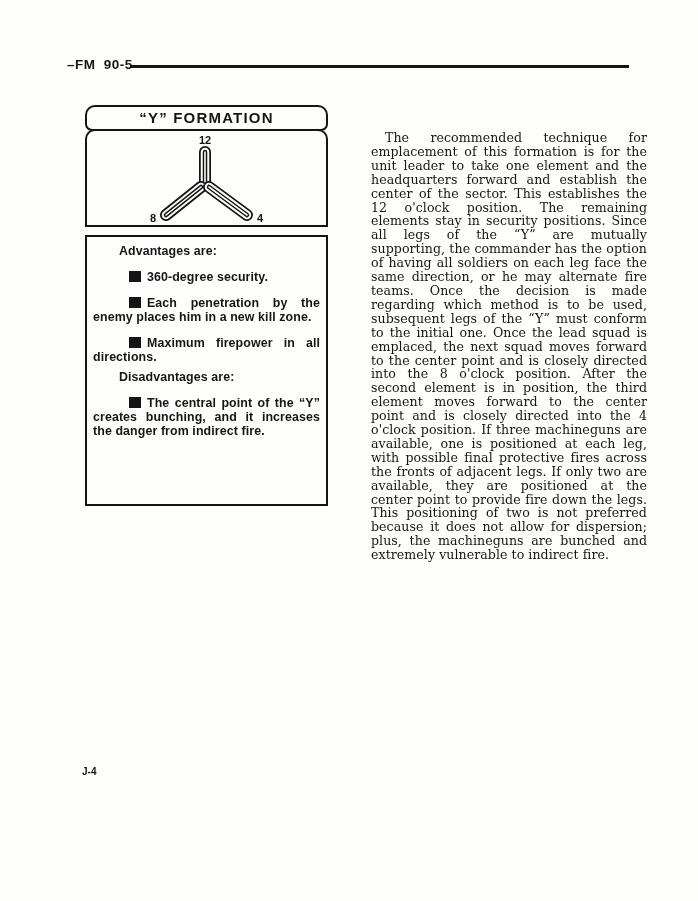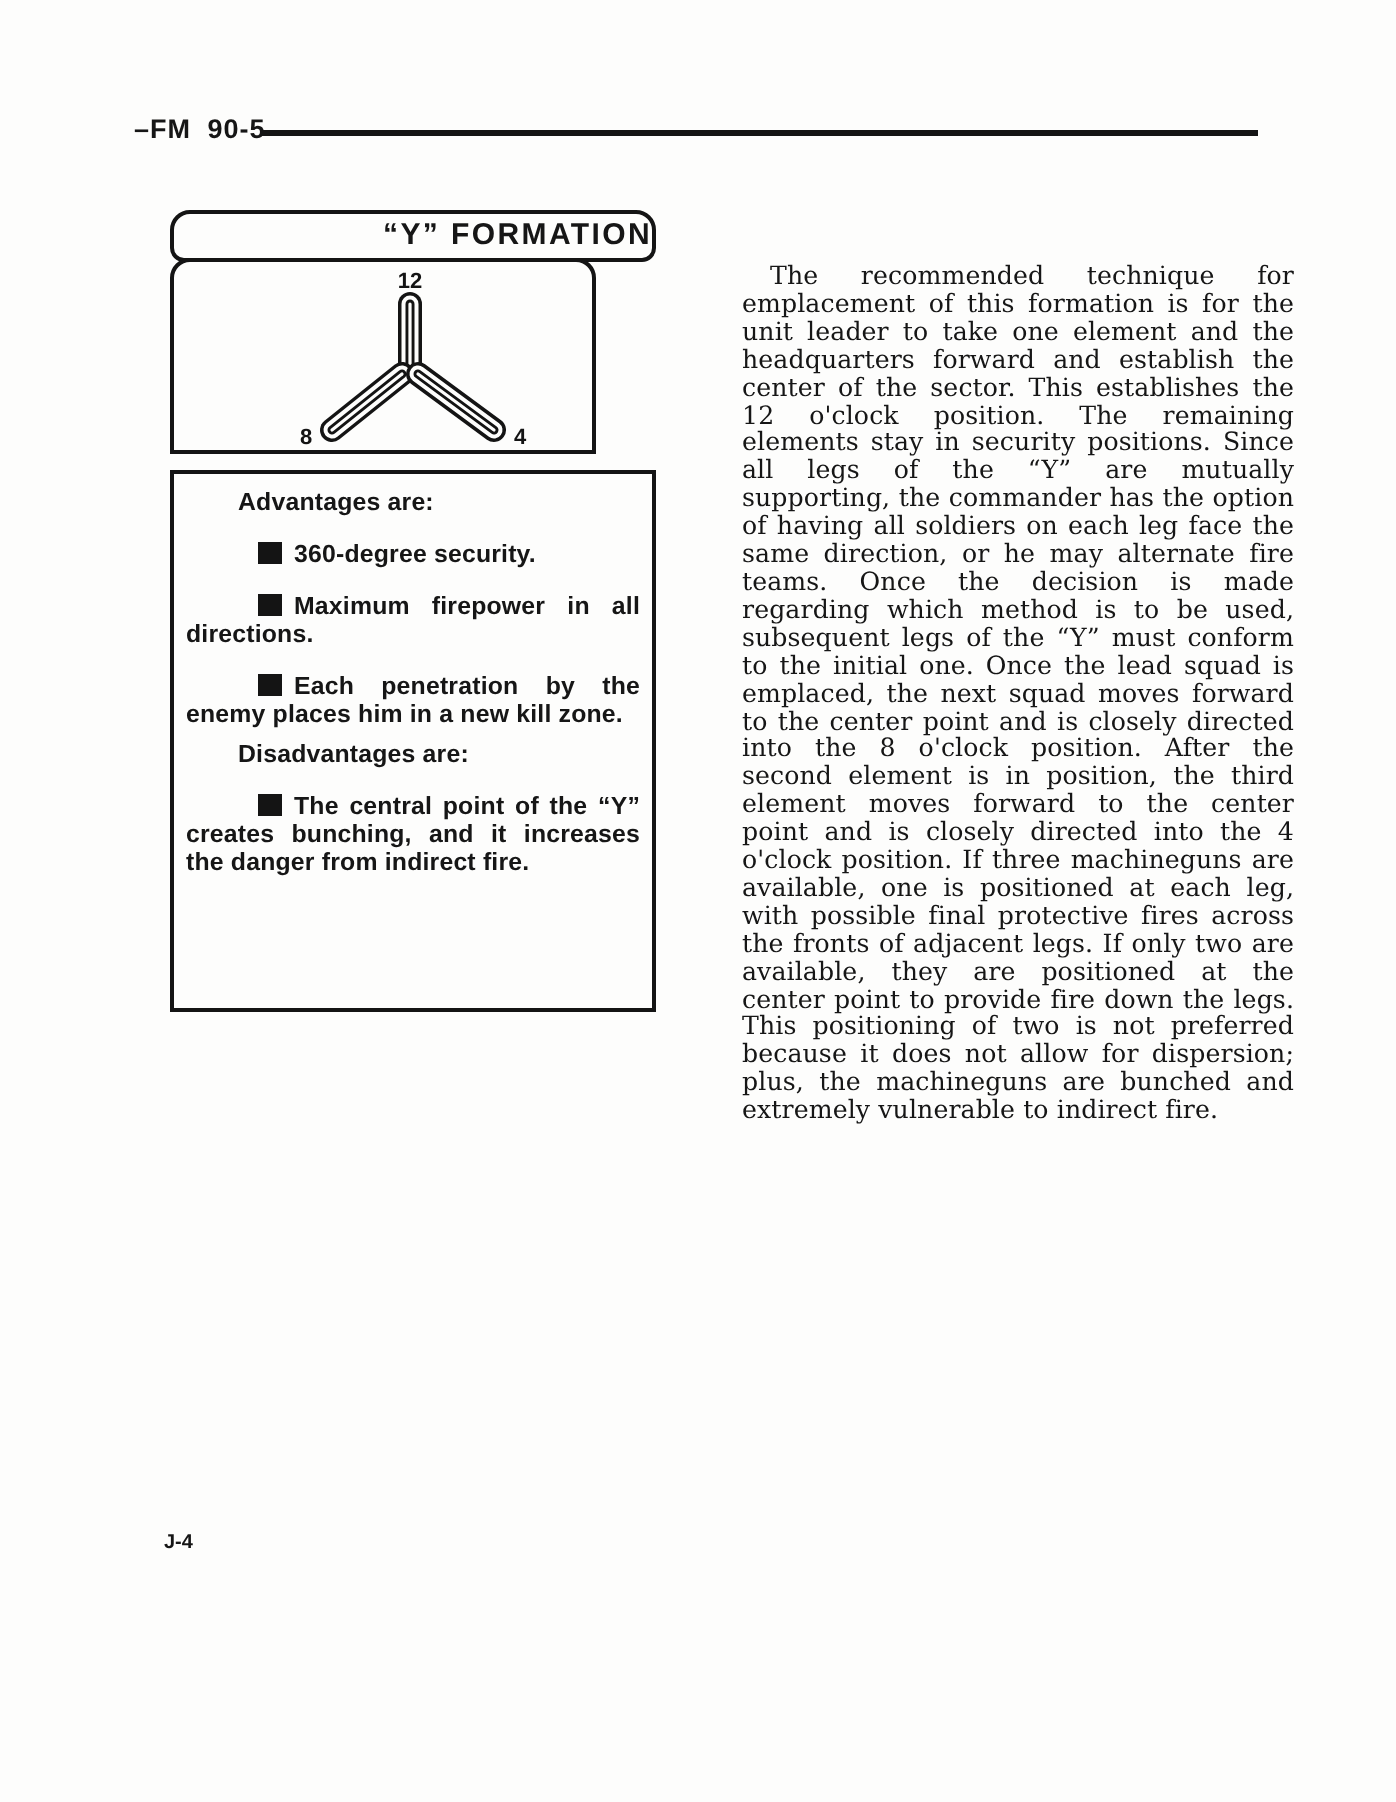--- a/index.html
+++ b/index.html
@@ -36,30 +36,30 @@
 
   
   .fig-titlebar {
     position: absolute;
     left: 85px; top: 105px;
     width: 243px; height: 26px;
     box-sizing: border-box;
     border: 2.5px solid #141414;
     border-radius: 10px 10px 7px 7px;
     background: #fdfdfc;
-    text-align: right;
+    text-align: center;
     line-height: 21px;
     font-size: 15px;
     font-weight: bold;
     letter-spacing: 1.2px;
   }
   .fig-box {
     position: absolute;
     left: 85px; top: 129px;
-    width: 213px; height: 98px;
+    width: 243px; height: 98px;
     box-sizing: border-box;
     border: 2.5px solid #141414;
     border-radius: 10px 10px 0 0;
     background: #fdfdfc;
   }
   .fig-box svg { display: block; }
   .clock-label {
     font-family: "Liberation Sans", sans-serif;
     font-size: 11px;
     font-weight: bold;
@@ -160,24 +160,24 @@
     </svg>
   </div>
 
   <div class="adv-box">
     <div class="adv-heading">Advantages are:</div>
 
     <p class="adv-item">
       <span class="sq"></span><span>360-degree security.</span>
     </p>
     <p class="adv-item">
-      <span class="sq"></span><span>Maximum firepower in all directions.</span>
+      <span class="sq"></span><span>Each penetration by the enemy places him in a new kill zone.</span>
     </p>
     <p class="adv-item">
-      <span class="sq"></span><span>Each penetration by the enemy places him in a new kill zone.</span>
+      <span class="sq"></span><span>Maximum firepower in all directions.</span>
     </p>
 
     <div class="adv-heading">Disadvantages are:</div>
 
     <p class="adv-item">
       <span class="sq"></span><span>The central point of the “Y” creates bunching, and it increases the danger from indirect fire.</span>
     </p>
   </div>
 
   <div class="body-col">

